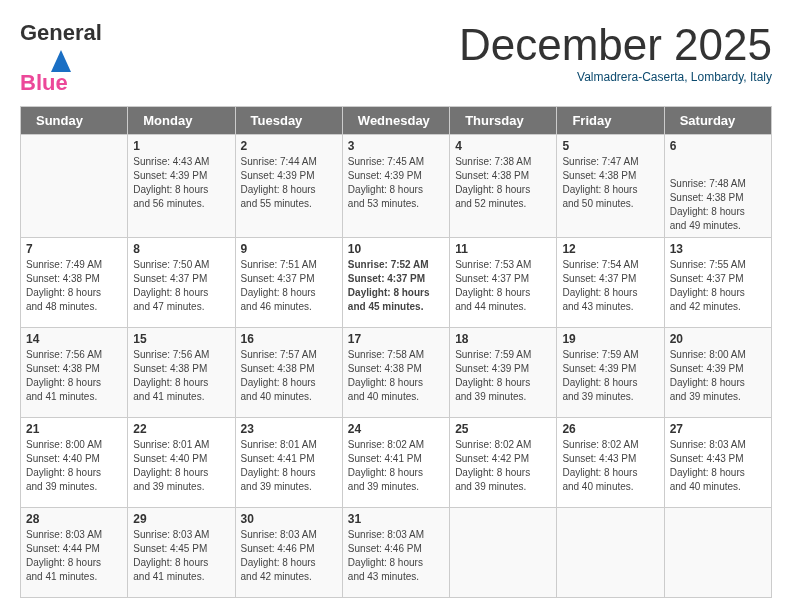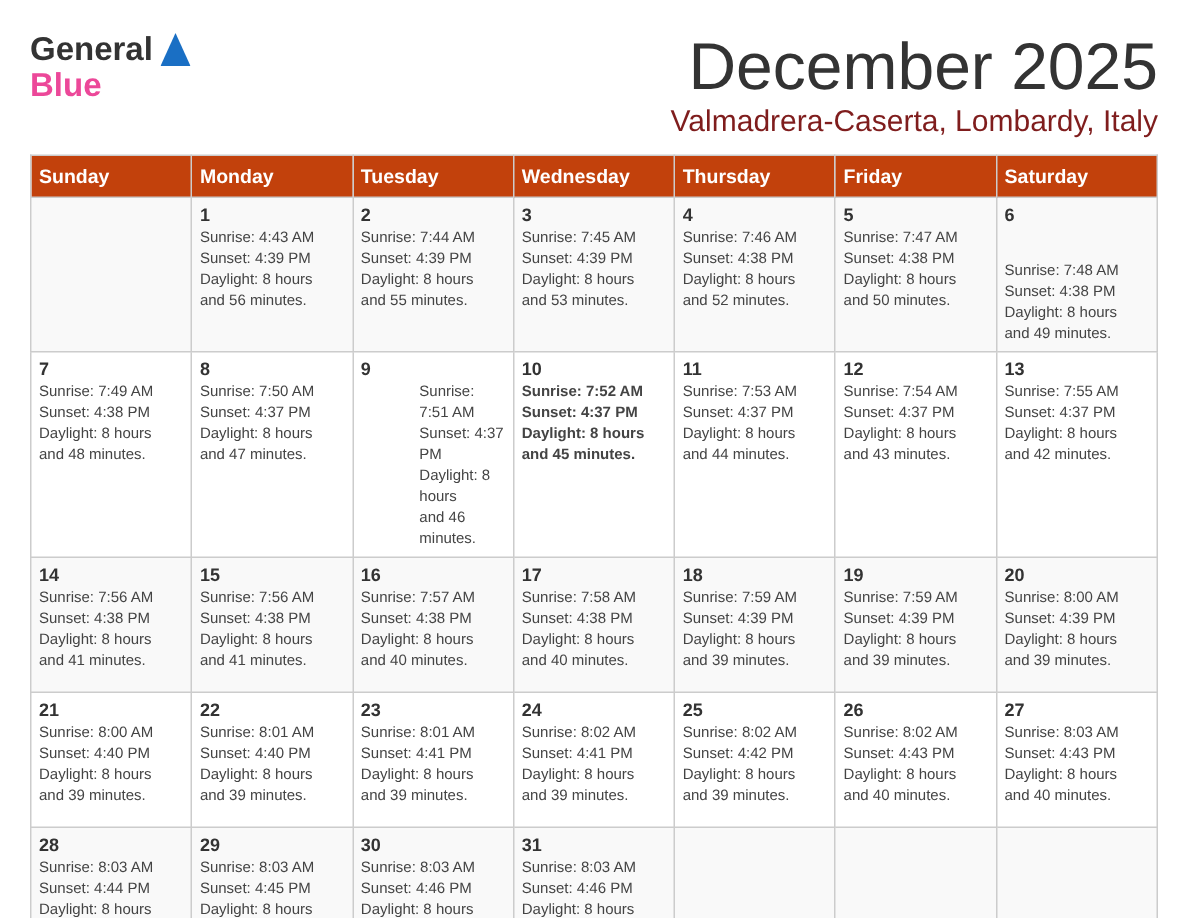--- a/index.html
+++ b/index.html
@@ -23,34 +23,34 @@
     }
     .title-block {
       text-align: right;
     }
     .month-title {
       font-size: 44px;
       color: #333;
       font-weight: normal;
     }
     .location-title {
-      font-size: 20px;
-      color: #7f1d1d;
+      font-size: 12px;
+      color: #0c4a6e;
     }
     table {
       width: 100%;
       border-collapse: collapse;
       table-layout: fixed;
     }
     thead tr th {
-      background-color: #c2410c;
+      background-color: #737373;
       color: #fff;
       font-size: 13px;
       font-weight: bold;
-      padding: 6px 5px;
+      padding: 6px 15px;
       text-align: left;
       border: 1px solid #ccc;
     }
     tbody tr td {
       vertical-align: top;
       border: 1px solid #ccc;
       padding: 4px 5px;
       font-size: 10.5px;
       color: #333;
       height: 90px;
@@ -67,20 +67,21 @@
     }
     .cell-info {
       font-size: 10px;
       line-height: 1.4;
       color: #444;
     }
     .logo-wrapper {
       display: flex;
       align-items: center;
       gap: 4px;
+      flex-direction: column;
     }
     .logo-text-general { color: #333; font-weight: bold; font-size: 22px; }
     .logo-text-blue { color: #ec4899; font-weight: bold; font-size: 22px; }
   </style>
 </head>
 <body>
 
 <div class="header">
   <div class="logo">
     <div class="logo-wrapper">
@@ -128,21 +129,21 @@
         </td>
         <td>
           <span class="day-number">3</span>
           <div class="cell-info" style="white-space: pre-line;">Sunrise: 7:45 AM
 Sunset: 4:39 PM
 Daylight: 8 hours
 and 53 minutes.</div>
         </td>
         <td>
           <span class="day-number">4</span>
-          <div class="cell-info" style="white-space: pre-line;">Sunrise: 7:46 AM
+          <div class="cell-info" style="white-space: pre-line;">Sunrise: 7:38 AM
 Sunset: 4:38 PM
 Daylight: 8 hours
 and 52 minutes.</div>
         </td>
         <td>
           <span class="day-number">5</span>
           <div class="cell-info" style="white-space: pre-line;">Sunrise: 7:47 AM
 Sunset: 4:38 PM
 Daylight: 8 hours
 and 50 minutes.</div>
@@ -165,21 +166,21 @@
         </td>
         <td>
           <span class="day-number">8</span>
           <div class="cell-info" style="white-space: pre-line;">Sunrise: 7:50 AM
 Sunset: 4:37 PM
 Daylight: 8 hours
 and 47 minutes.</div>
         </td>
         <td>
           <span class="day-number">9</span>
-          <div class="cell-info" style="white-space: pre-line; margin-left: 39px;">Sunrise: 7:51 AM
+          <div class="cell-info" style="white-space: pre-line;">Sunrise: 7:51 AM
 Sunset: 4:37 PM
 Daylight: 8 hours
 and 46 minutes.</div>
         </td>
         <td>
           <span class="day-number">10</span>
           <div class="cell-info" style="white-space: pre-line; font-weight: bold;">Sunrise: 7:52 AM
 Sunset: 4:37 PM
 Daylight: 8 hours
 and 45 minutes.</div>

